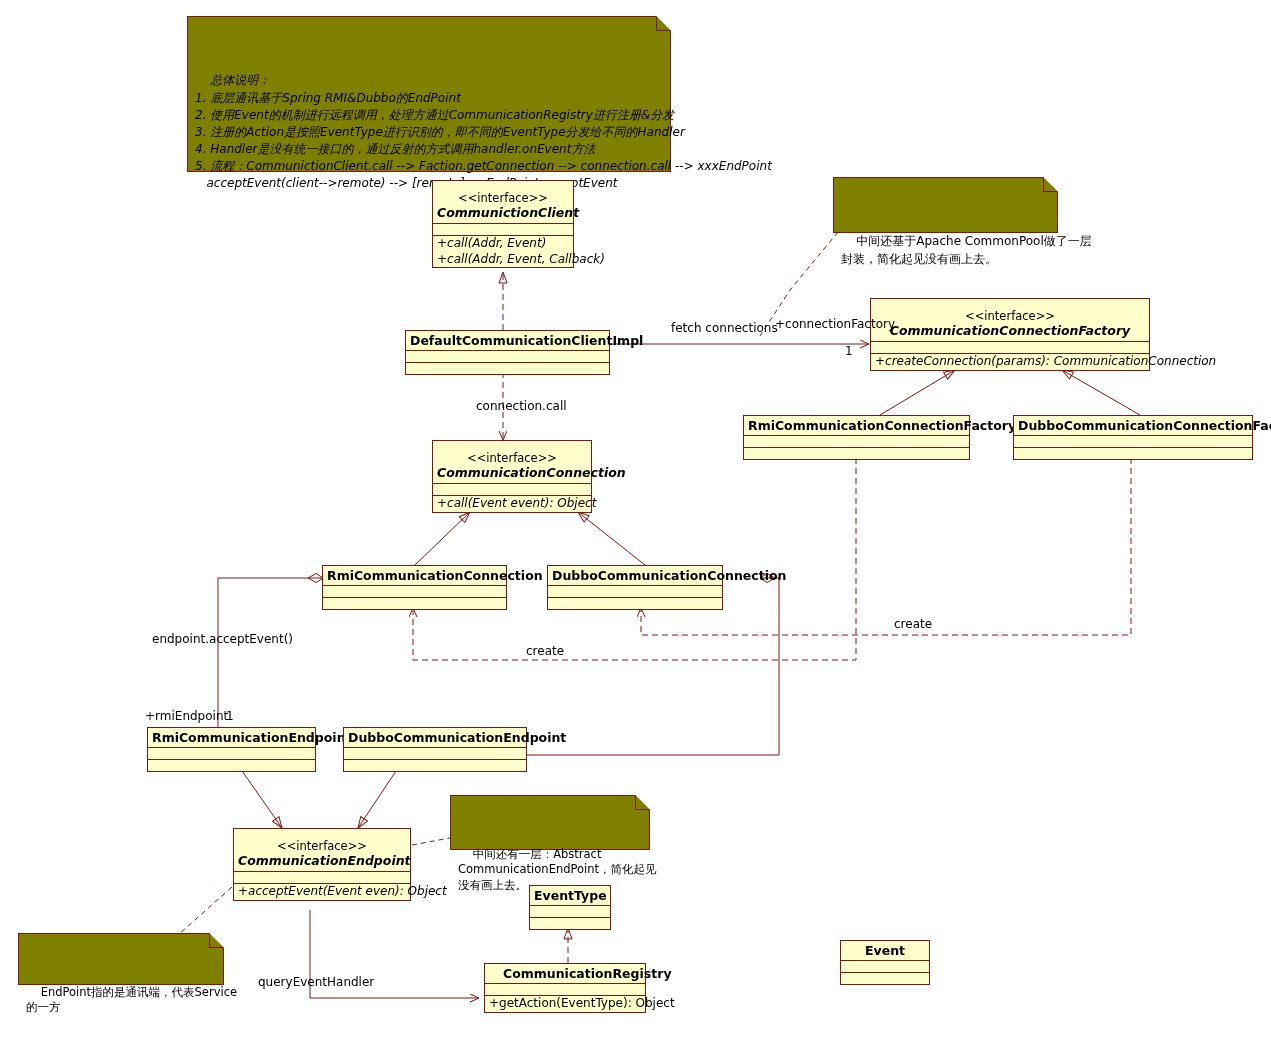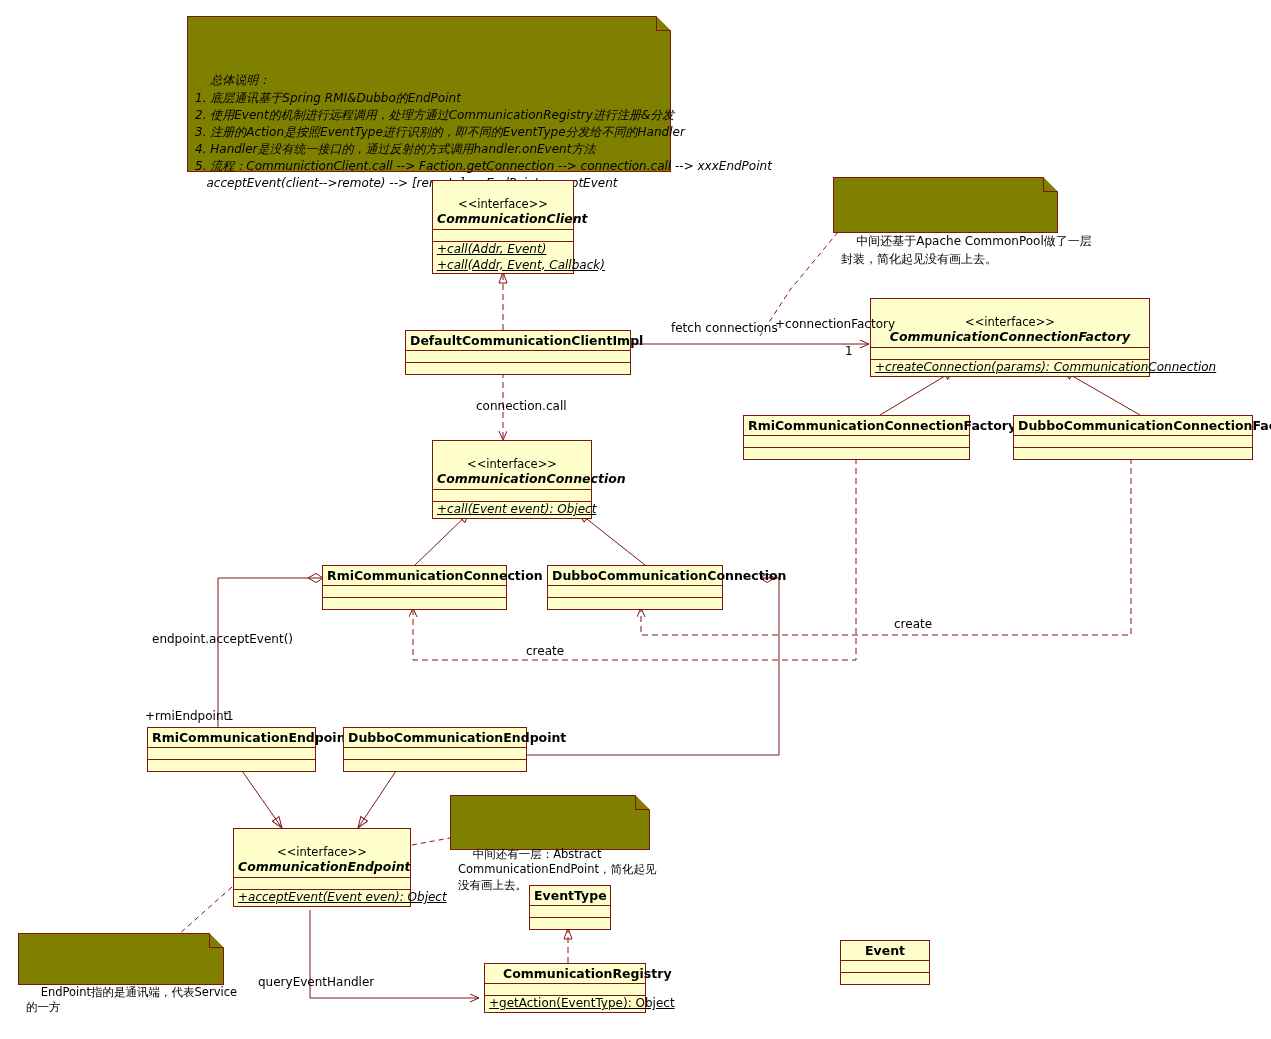--- a/index.html
+++ b/index.html
@@ -12,21 +12,21 @@
   
   .uml-box{
     position:absolute;
     background:#FFFFCC;
     border:1px solid #7F1616;
     box-sizing:border-box;
   }
   .uml-head{
     text-align:center;
     color:#000000;
-    padding:16px 4px 3px 4px;
+    padding:10px 4px 3px 4px;
     border-bottom:1px solid #7F1616;
     line-height:1.22;
   }
   .uml-head .stereo{
     display:block;
     font-weight:normal;
     font-style:normal;
     font-size:11.5px;
     letter-spacing:0px;
   }
@@ -38,21 +38,20 @@
   .uml-box.iface .uml-head .cname{font-style:italic;}
   .uml-attrs{
     height:11px;
     border-bottom:1px solid #7F1616;
   }
   .uml-ops{
     min-height:11px;
     padding:0 4px;
     font-size:12px;
     line-height:1.28;
-    text-decoration:underline;
   }
   .uml-box.iface .uml-ops{font-style:italic;}
   .uml-ops div{white-space:nowrap;}
   .uml-ops.empty{padding:0;height:11px;}
 
   
   .note{
     position:absolute;
     background:#808000;
     border:1px solid #7F1616;
@@ -179,30 +178,30 @@
   <div class="note" style="left:18px;top:933px;width:206px;height:52px;font-size:11.5px;line-height:1.35;">
     <span class="foldwhite"></span>
     <span class="fold"></span>
     <span>EndPoint指的是通讯端，代表Service
 的一方</span>
   </div>
 
   <div class="uml-box iface" style="left:432px;top:180px;width:142px;">
     <div class="uml-head">
       <span class="stereo">&lt;&lt;interface&gt;&gt;</span>
-      <span class="cname">CommunicationClient</span>
+      <span class="cname">CommunictionClient</span>
     </div>
     <div class="uml-attrs"></div>
     <div class="uml-ops">
       <div>+call(Addr, Event)</div>
       <div>+call(Addr, Event, Callback)</div>
     </div>
   </div>
 
-  <div class="uml-box" style="left:405px;top:330px;width:226px;">
+  <div class="uml-box" style="left:405px;top:330px;width:205px;">
     <div class="uml-head" style="padding:2px 4px 2px 4px;">
       <span class="cname">DefaultCommunicationClientImpl</span>
     </div>
     <div class="uml-attrs"></div>
     <div class="uml-ops empty"></div>
   </div>
 
   <div class="uml-box iface" style="left:870px;top:298px;width:280px;">
     <div class="uml-head">
       <span class="stereo">&lt;&lt;interface&gt;&gt;</span>

